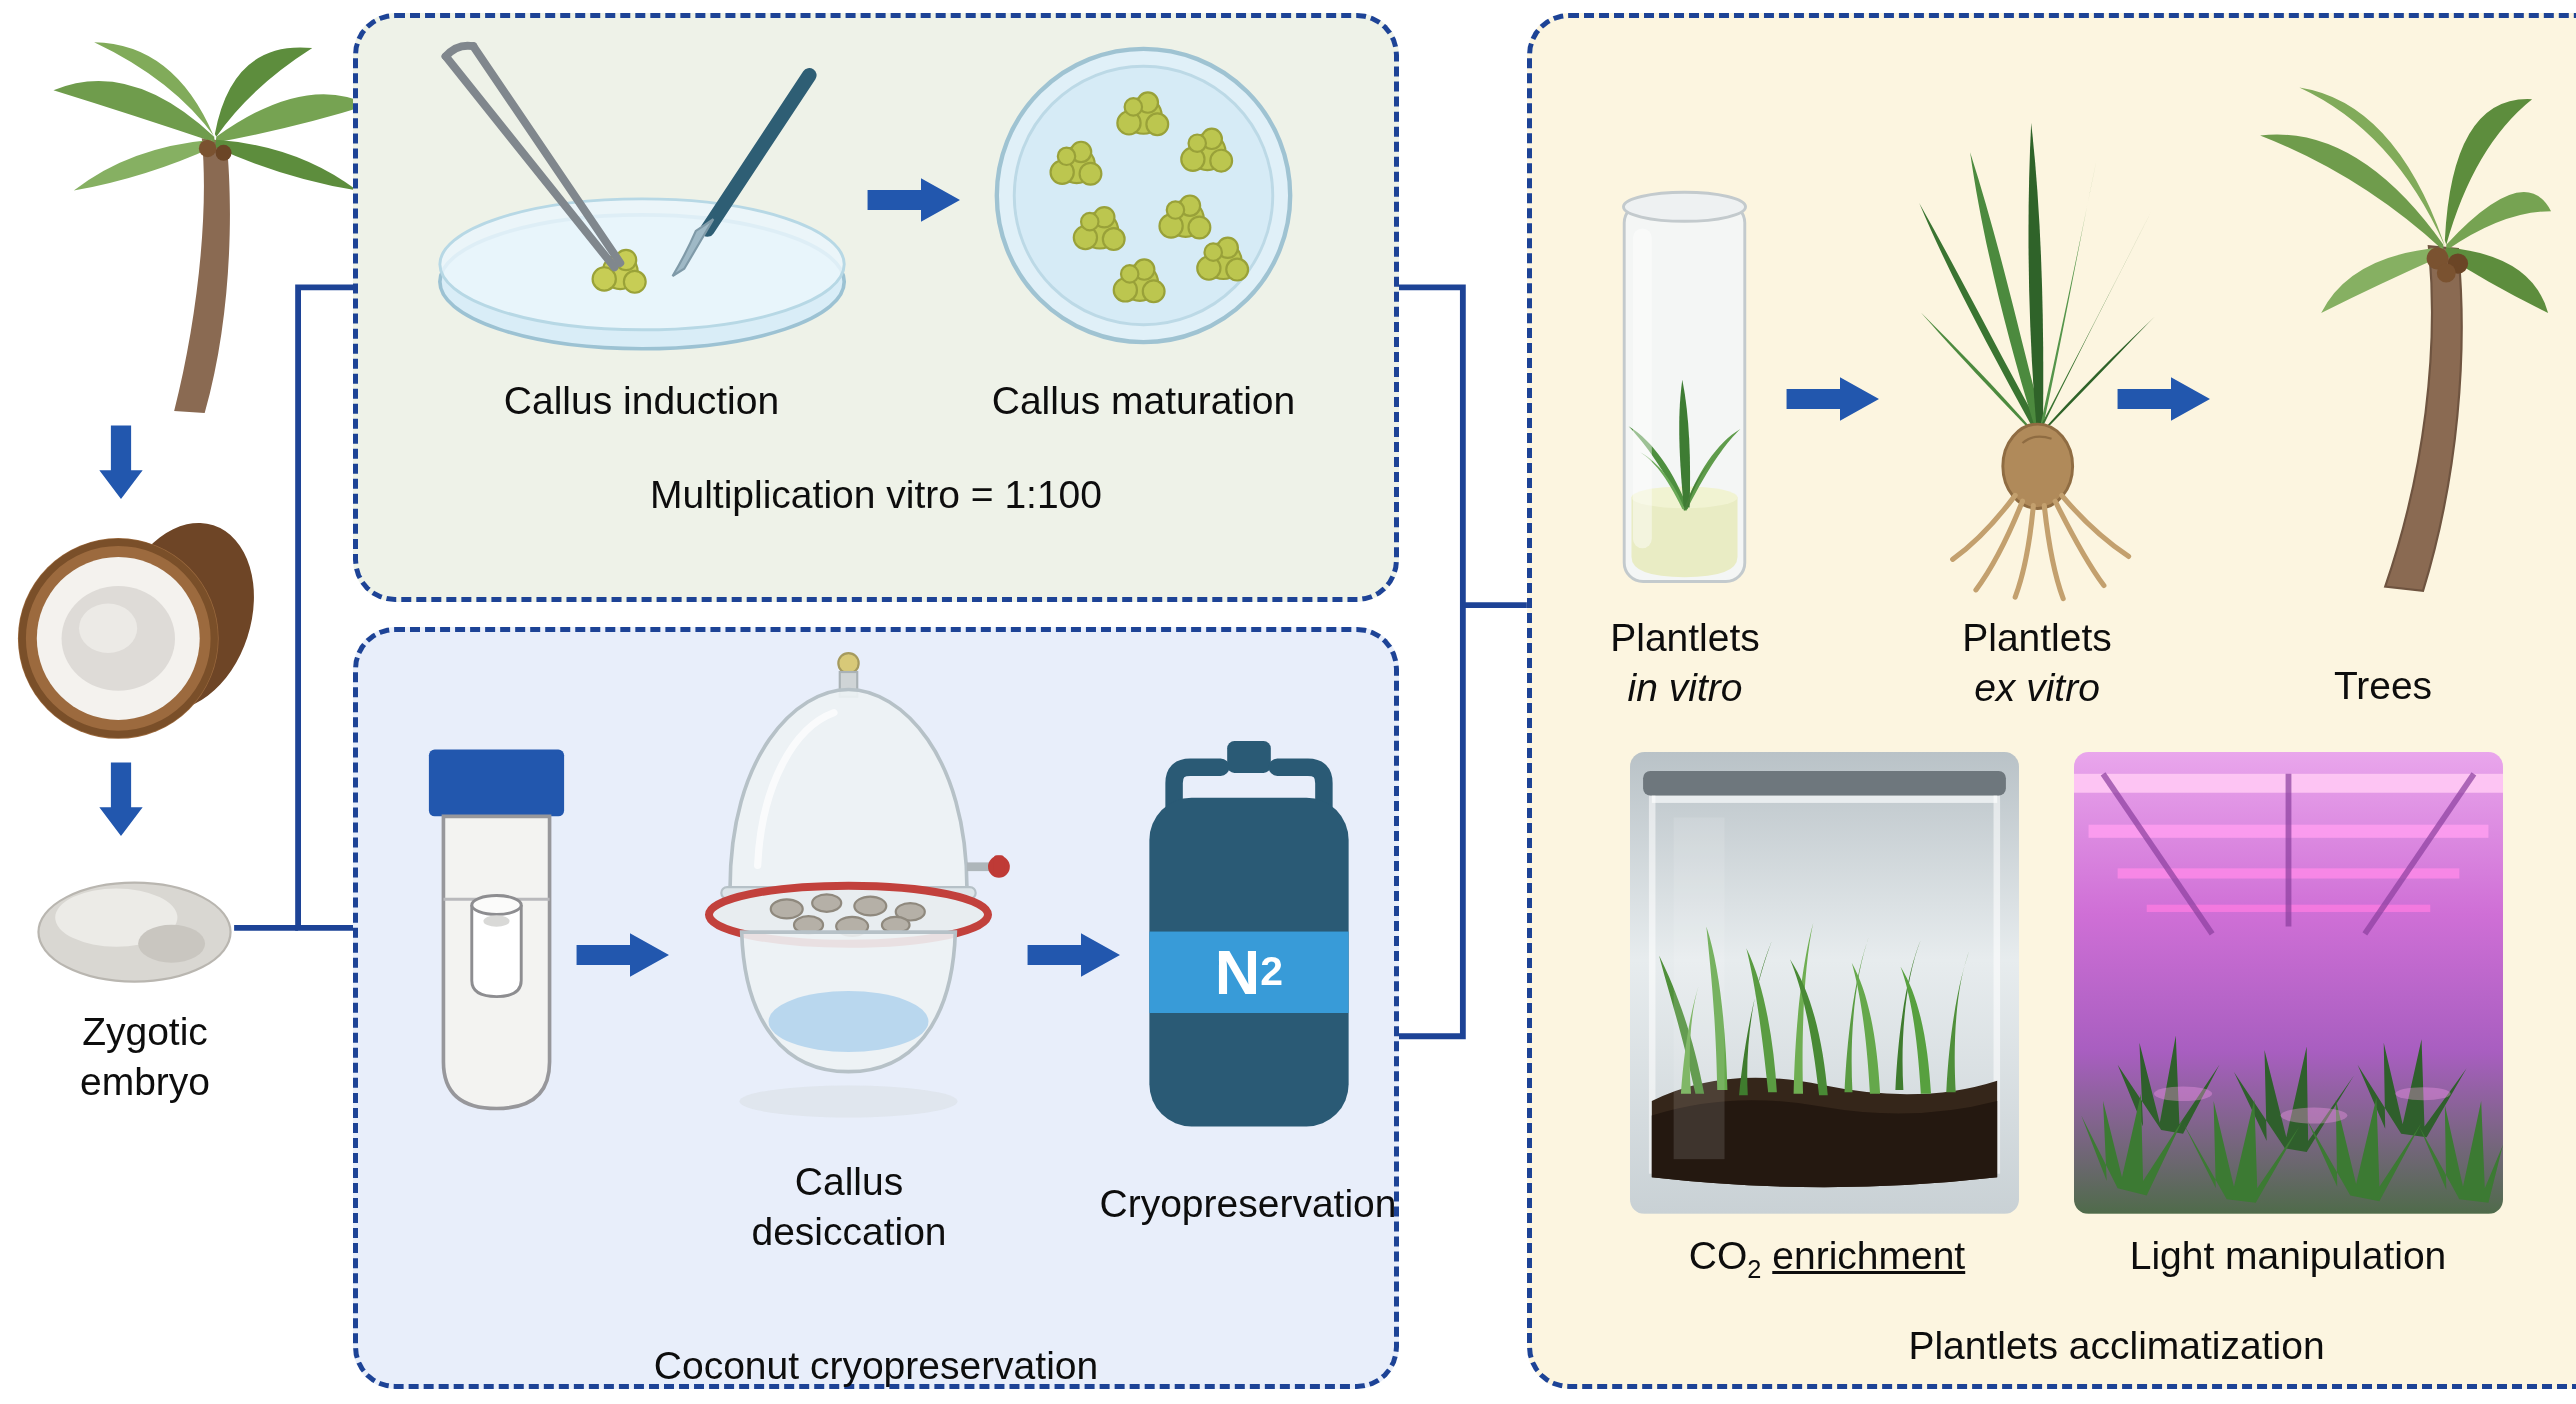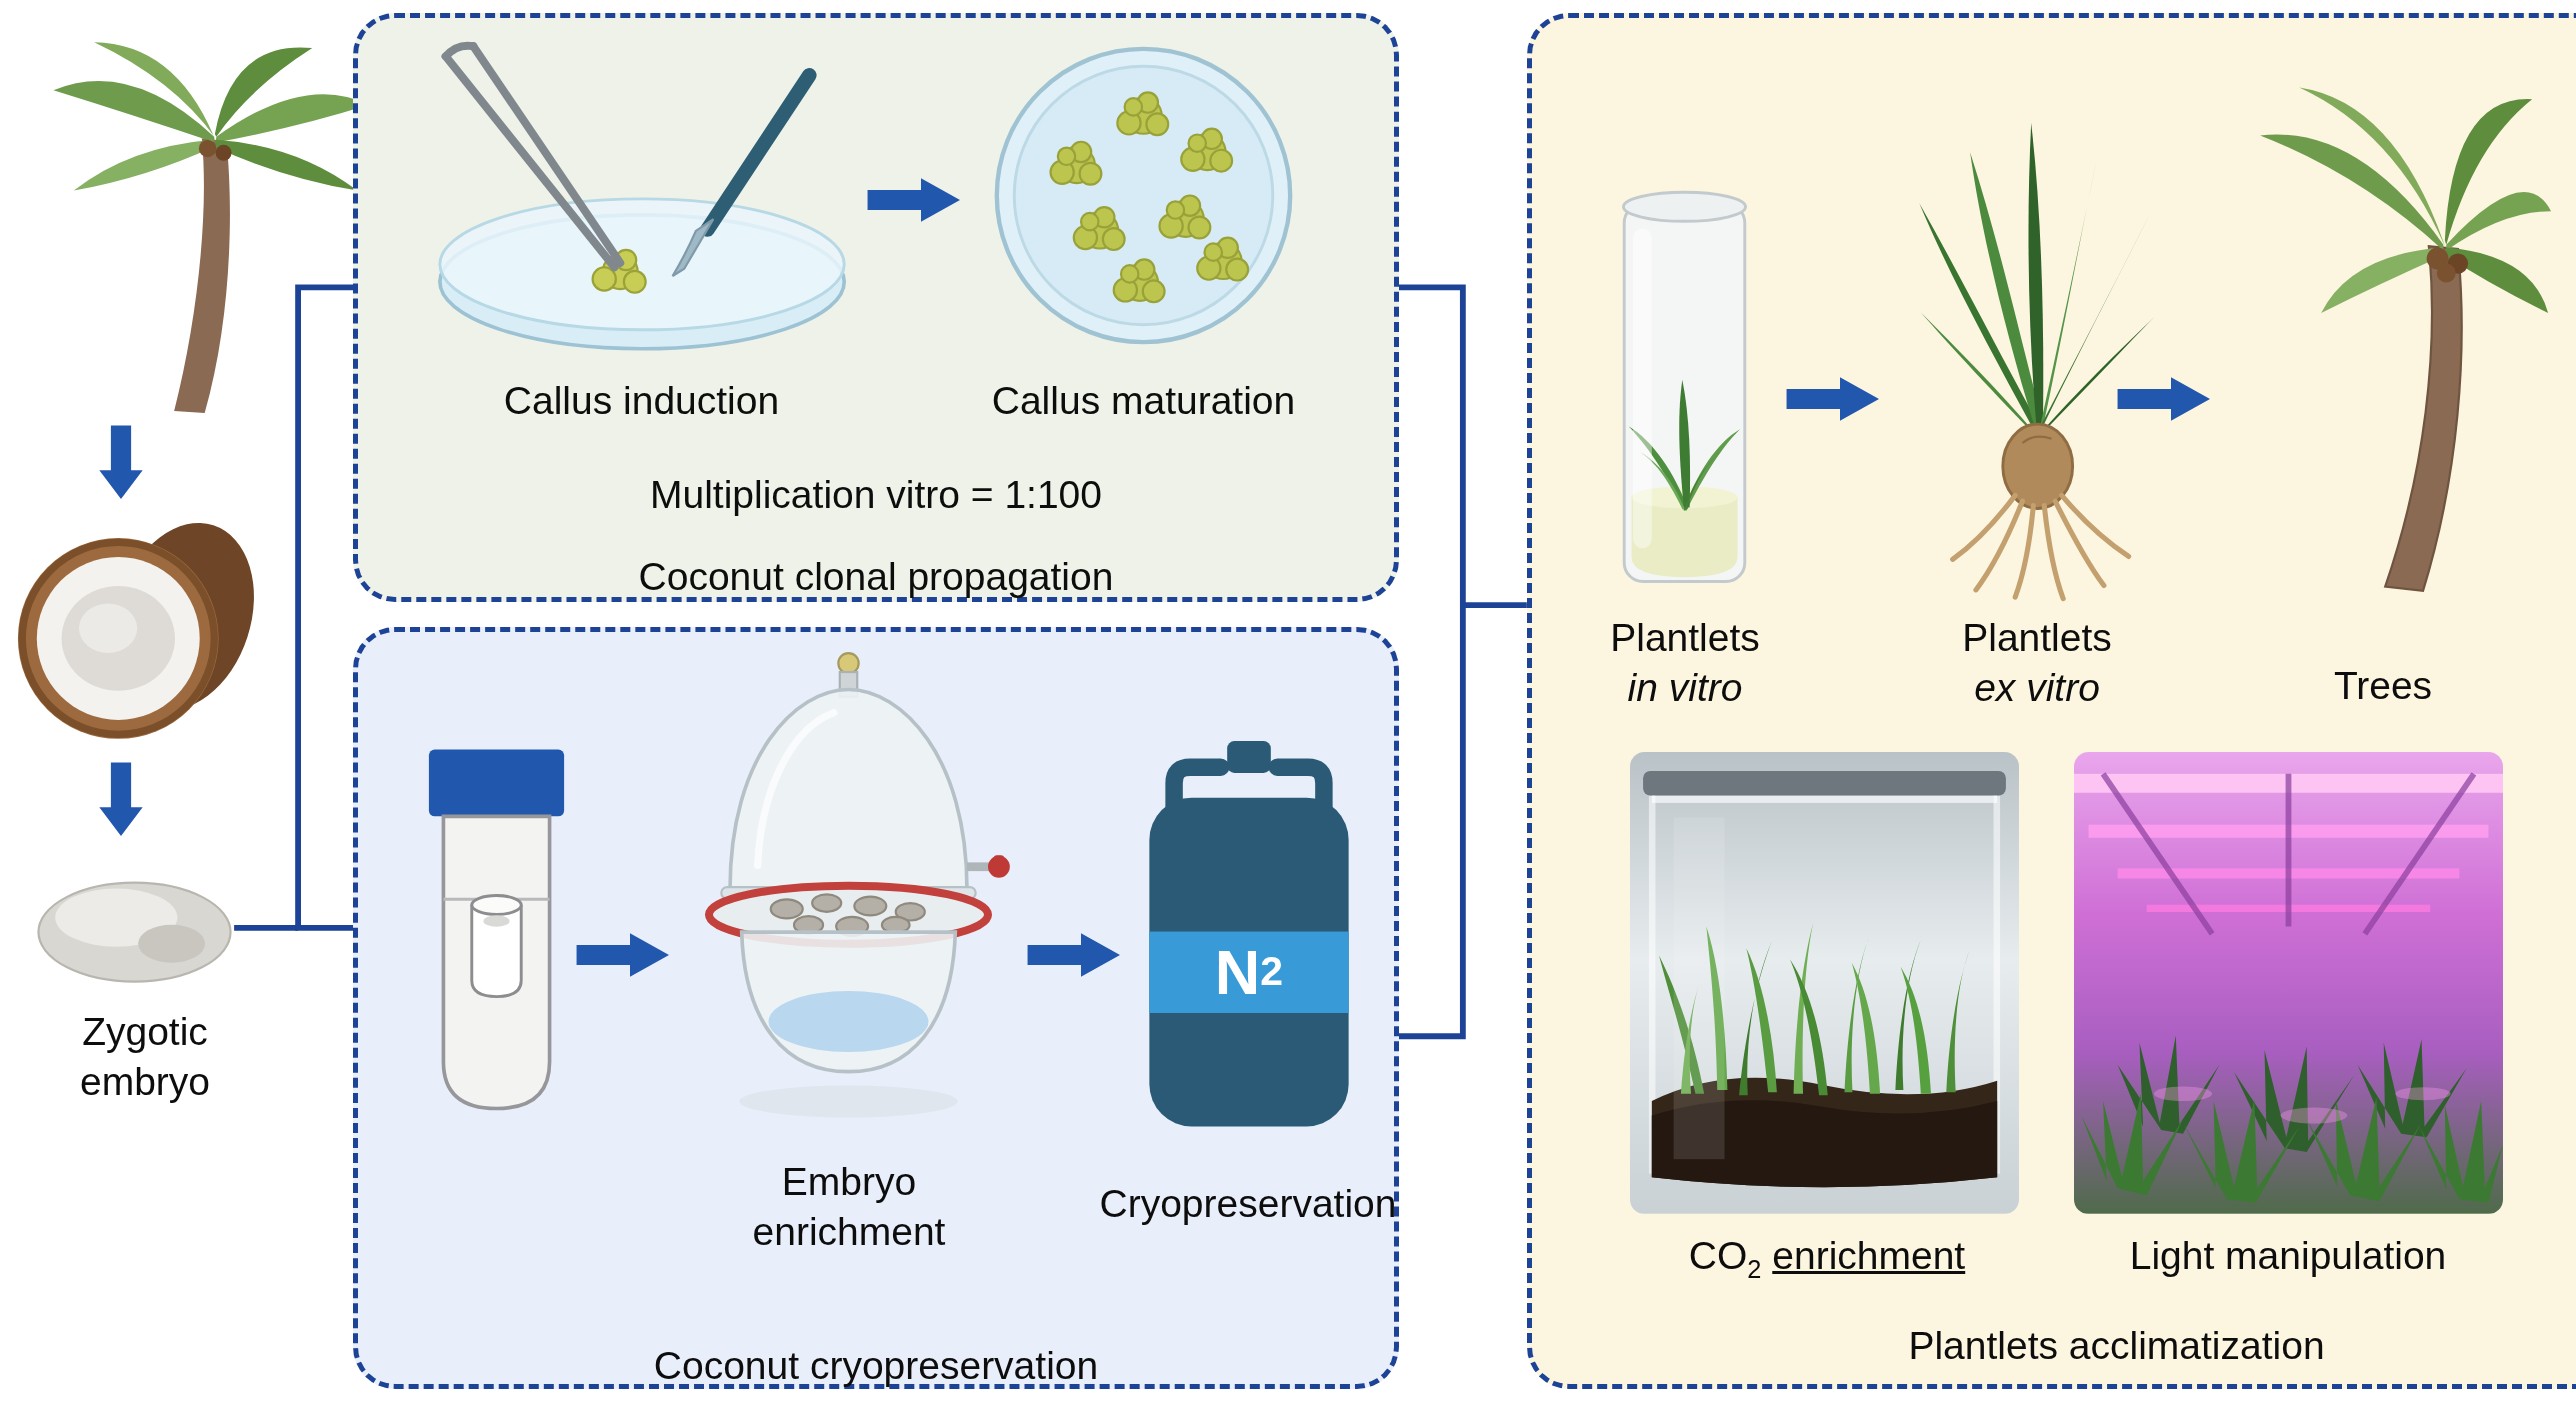--- a/index.html
+++ b/index.html
@@ -125,21 +125,20 @@
         <use href="#calblob" x="150" y="258"></use>
         <use href="#calblob" x="268" y="242"></use>
         <use href="#calblob" x="205" y="330"></use>
         <use href="#calblob" x="320" y="300"></use>
       </svg>
     </div>
 
     <div class="label" style="left:80px;top:358px;width:407px">Callus induction</div>
     <div class="label" style="left:582px;top:358px;width:407px">Callus maturation</div>
     <div class="label" style="left:0;top:452px;width:100%">Multiplication vitro = 1:100</div>
-    <div class="label" style="left:0;top:534px;width:100%">Coconut clonal propagation</div>
   </div>
 
   <div class="panel" style="left:353px;top:627px;width:1046px;height:762px;background:var(--cryo_bg,#e8eefa)">
 
     <div class="abs" style="left:62px;top:116px;width:153px;height:378px">
       <svg viewBox="0 0 210 520">
         <rect x="12" y="2" width="186" height="92" rx="8" style="fill:var(--arrow_blue,#2257ae)"></rect>
         <path d="M32,94 L178,94 L178,432 Q178,496 105,496 Q32,496 32,432 Z" fill="#f3f3f1" stroke="#97979b" stroke-width="5"></path>
         <line x1="32" y1="208" x2="178" y2="208" stroke="#b9b9bc" stroke-width="4"></line>
         <path d="M71,216 L71,320 Q71,342 105,342 Q139,342 139,320 L139,216" fill="#ffffff" stroke="#8d8d90" stroke-width="4"></path>
@@ -193,21 +192,21 @@
         <path d="M268,100 L268,58 Q268,36 246,36 L204,36" fill="none" style="stroke:var(--tank_dark,#2a5a75)" stroke-width="24" stroke-linecap="round"></path>
         <rect x="28" y="78" width="274" height="452" rx="58" style="fill:var(--tank_dark,#2a5a75)"></rect>
         <rect x="28" y="262" width="274" height="112" style="fill:var(--tank_band,#389bd8)"></rect>
       </svg>
       <div class="tank-label">
           <span>N</span>
           <sub>2</sub>
         </div>
     </div>
 
-    <div class="label" style="left:360px;top:525px;width:262px">Embryo enrichment</div>
+    <div class="label" style="left:360px;top:525px;width:262px">Callus desiccation</div>
     <div class="label" style="left:723px;top:547px;width:334px">Cryopreservation</div>
     <div class="label" style="left:0;top:709px;width:100%">Coconut cryopreservation</div>
   </div>
 
   <div class="panel" style="left:1527px;top:13px;width:1179px;height:1376px;background:var(--acclim_bg,#fcf5e0)">
 
     <div class="abs" style="left:76px;top:167px;width:153px;height:414px">
       <svg viewBox="0 0 210 570">
         <rect x="22" y="26" width="166" height="520" rx="26" fill="#f3f6f7" fill-opacity="0.88" stroke="#c3cacd" stroke-width="4"></rect>
         <ellipse cx="105" cy="30" rx="84" ry="20" fill="#eef1f2" stroke="#c3cacd" stroke-width="4"></ellipse>

